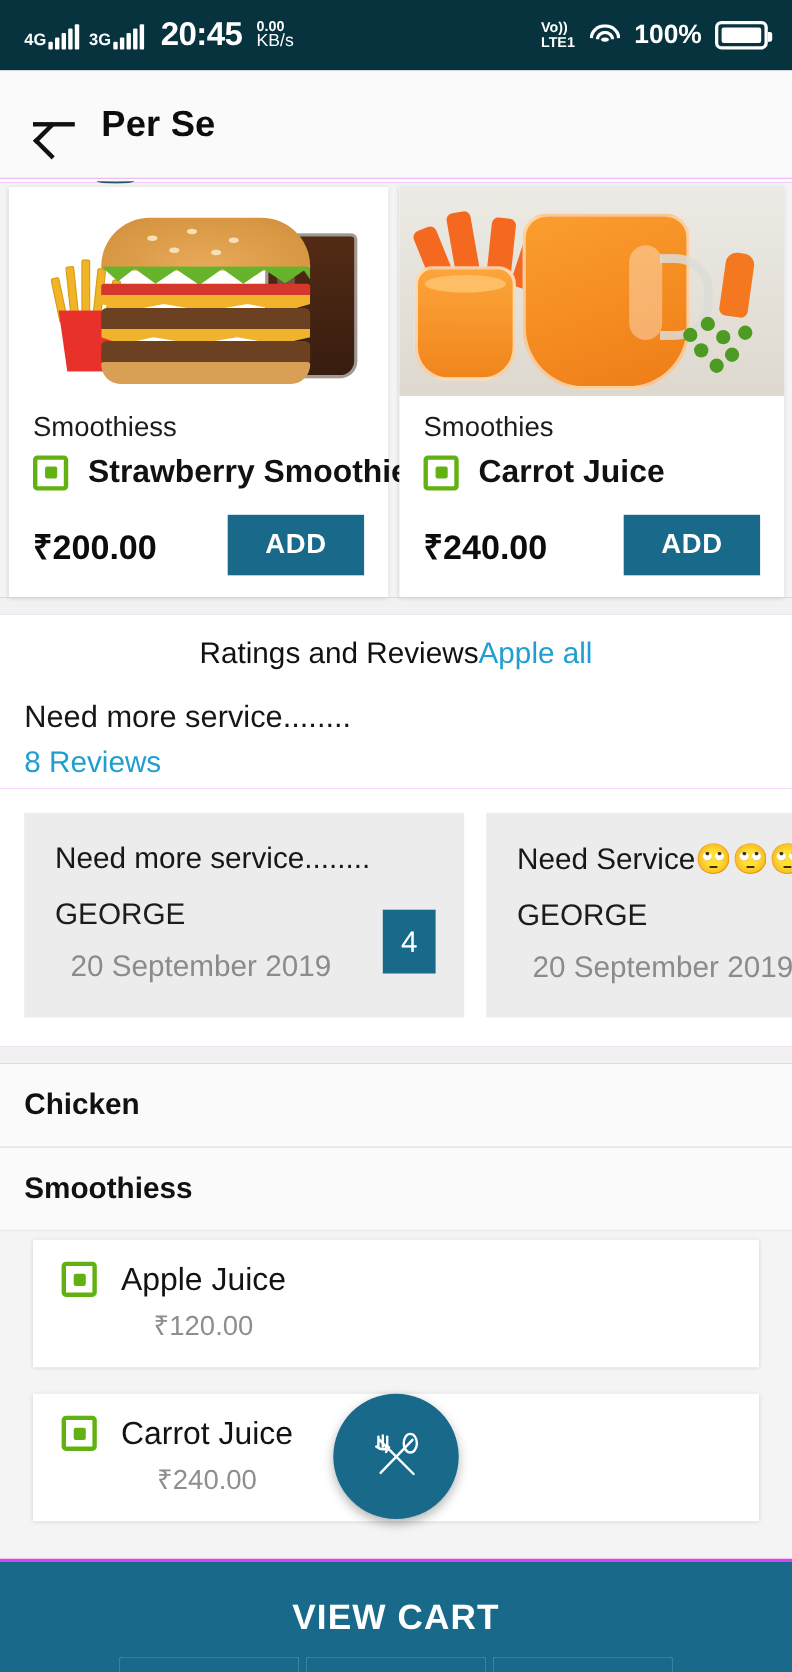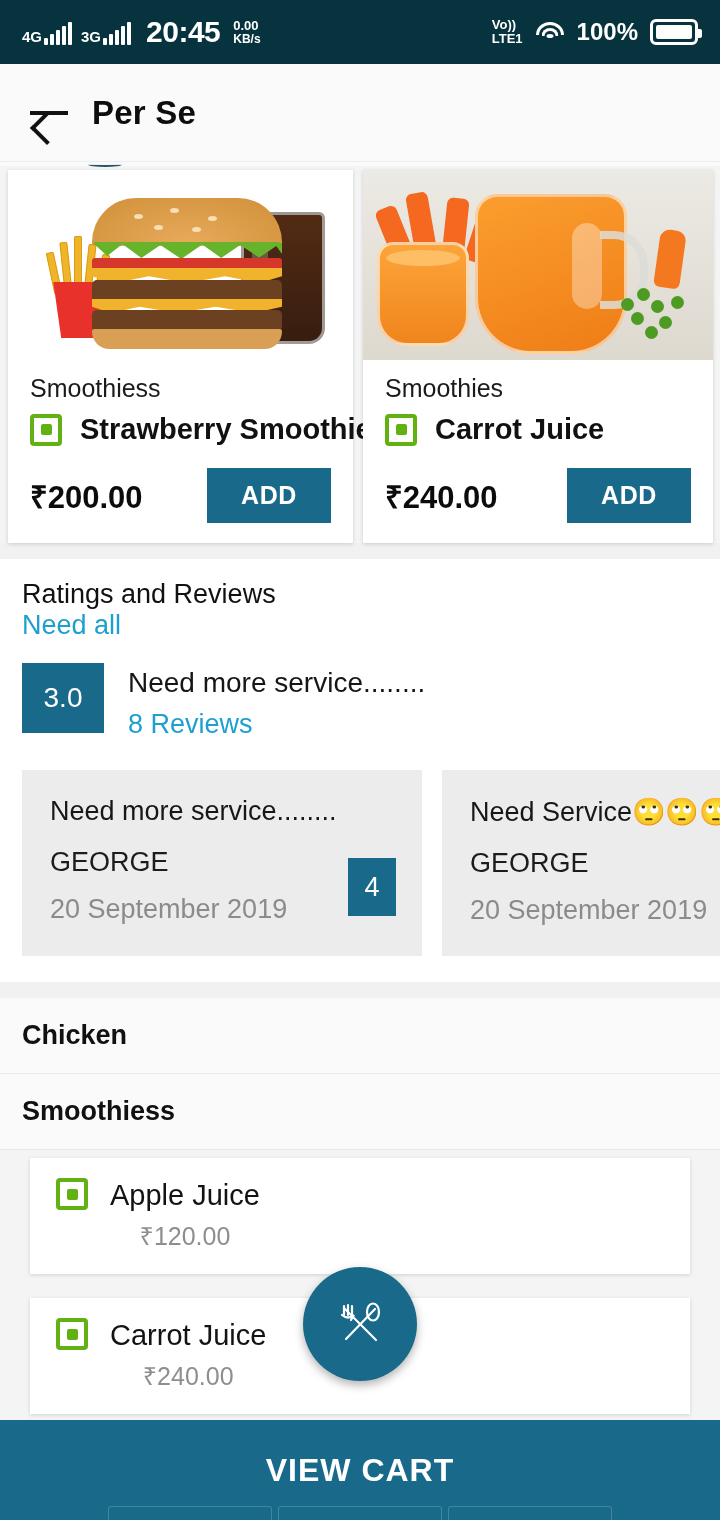--- a/index.html
+++ b/index.html
@@ -26,21 +26,21 @@
   .bars { display: flex; align-items: flex-end; gap: 2px; height: 22px; }
   .bars i { display: block; width: 4px; background: #ffffff; border-radius: 1px; }
   .bars i:nth-child(1) { height: 7px; }
   .bars i:nth-child(2) { height: 11px; }
   .bars i:nth-child(3) { height: 15px; }
   .bars i:nth-child(4) { height: 19px; }
   .bars i:nth-child(5) { height: 23px; }
   .sb-clock { font-size: 30px; font-weight: bold; letter-spacing: -0.5px; margin-left: 6px; }
   .netspeed { display: flex; flex-direction: column; line-height: 1.05; margin-left: 4px; }
   .netspeed .n1 { font-size: 13px; font-weight: bold; }
-  .netspeed .n2 { font-size: 12px; font-weight: bold; }
+  .netspeed .n2 { font-size: 16px; font-weight: normal; }
   .volte { display: flex; flex-direction: column; line-height: 1.05; font-size: 13px; font-weight: bold; }
   .wifi-ic { width: 30px; height: 22px; position: relative; }
   .wifi-ic span { position: absolute; left: 50%; transform: translateX(-50%); border: 3px solid #fff;
     border-bottom: none; border-radius: 50% 50% 0 0 / 100% 100% 0 0; }
   .wifi-ic .w1 { width: 28px; height: 13px; top: 1px; }
   .wifi-ic .w2 { width: 17px; height: 8px; top: 7px; }
   .wifi-ic .w3 { width: 7px; height: 4px; top: 13px; border-radius: 50%; border: none; background: #fff; }
   .batt-pct { font-size: 24px; font-weight: bold; }
   .batt { width: 48px; height: 26px; border: 3px solid #fff; border-radius: 6px; position: relative; }
   .batt::after { content: ""; position: absolute; right: -7px; top: 7px; width: 4px; height: 9px;
@@ -132,36 +132,36 @@
   .item-name { font-size: 29px; font-weight: bold; color: #111; white-space: nowrap; }
   .price-row { display: flex; align-items: center; justify-content: space-between; }
   .price { font-size: 31px; font-weight: bold; color: #0c0c0c; }
   .add-btn { background: #18698a; color: #ffffff; font-size: 25px; font-weight: bold;
     padding: 13px 34px; border: none; letter-spacing: 0.6px; cursor: pointer; }
 
   .gap { height: 16px; background: #f1f1f2; }
 
   
   .ratings { background: #ffffff; padding: 20px 22px 8px 22px; }
-  .ratings-head { display: flex; align-items: baseline; justify-content: flex-start; margin-bottom: 22px; flex-direction: column; }
+  .ratings-head { display: flex; align-items: baseline; justify-content: center; margin-bottom: 22px; }
   .ratings-title { font-size: 27px; color: #111; }
   .read-all { font-size: 27px; color: #1f9fd0; cursor: pointer; }
   .rating-summary { display: flex; gap: 24px; align-items: flex-start; }
   .rating-badge { width: 82px; height: 70px; background: #18698a; color: #fff;
     display: flex; align-items: center; justify-content: center; font-size: 28px; flex: none; }
   .summary-text { padding-top: 4px; }
   .summary-quote { font-size: 28px; color: #161616; margin-bottom: 10px; }
   .summary-count { font-size: 27px; color: #1f9fd0; cursor: pointer; }
 
   .reviews-row { display: flex; gap: 20px; padding: 22px 22px 26px 22px; background: #ffffff; }
   .review-card { background: #ececec; padding: 26px 28px 30px 28px; position: relative; flex: none; width: 400px; }
   .review-card.second { width: 400px; }
   .rv-text { font-size: 27px; color: #171717; margin-bottom: 20px; white-space: nowrap; }
   .rv-user { font-size: 27px; color: #1c1c1c; margin-bottom: 16px; }
-  .rv-date { font-size: 27px; color: #8b8b8b; }
+  .rv-date { font-size: 27px; color: #8b8b8b; margin-left: 14px; }
   .rv-score { position: absolute; right: 26px; top: 88px; width: 48px; height: 58px; background: #18698a;
     color: #fff; display: flex; align-items: center; justify-content: center; font-size: 27px; }
 
   
   .section-head { background: #fafafa; padding: 22px 22px; font-size: 27px; font-weight: bold; color: #111;
     border-bottom: 1px solid #e9e9ea; }
   .menu-list { background: #f4f4f5; padding: 8px 30px 10px 30px; }
   .menu-item { background: #ffffff; box-shadow: 0 1px 4px rgba(0,0,0,0.14); padding: 20px 26px 22px 26px;
     margin-bottom: 24px; display: flex; gap: 22px; align-items: flex-start; cursor: pointer; }
   .mi-texts { padding-top: 1px; }
@@ -328,24 +328,23 @@
         </div>
       </div>
 
     </div>
 
     <div class="gap"></div>
 
     <div class="ratings">
       <div class="ratings-head">
         <div class="ratings-title">Ratings and Reviews</div>
-        <div class="read-all">Need all</div>
+        <div class="read-all">Apple all</div>
       </div>
       <div class="rating-summary">
-        <div class="rating-badge">3.0</div>
         <div class="summary-text">
           <div class="summary-quote">Need more service........</div>
           <div class="summary-count">8 Reviews</div>
         </div>
       </div>
     </div>
 
     <div class="reviews-row">
       <div class="review-card">
         <div class="rv-text">Need more service........</div>

